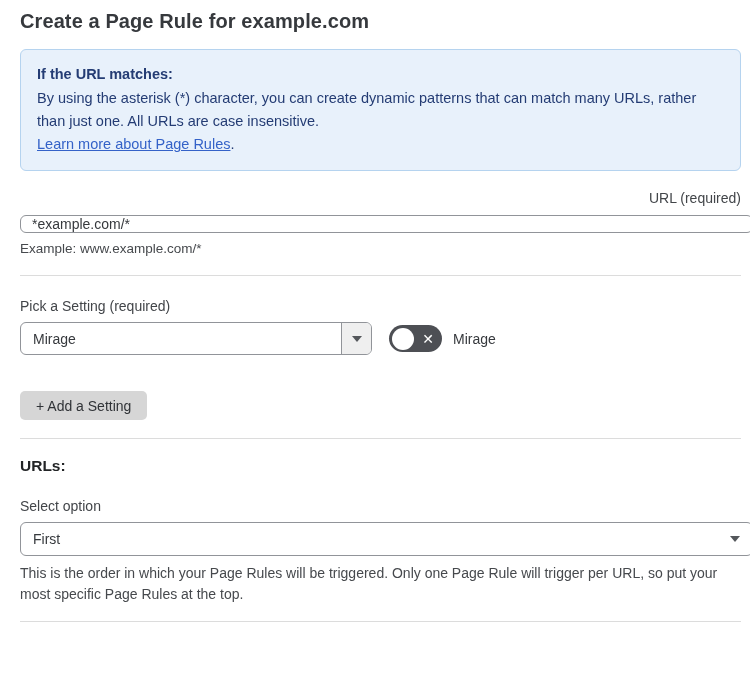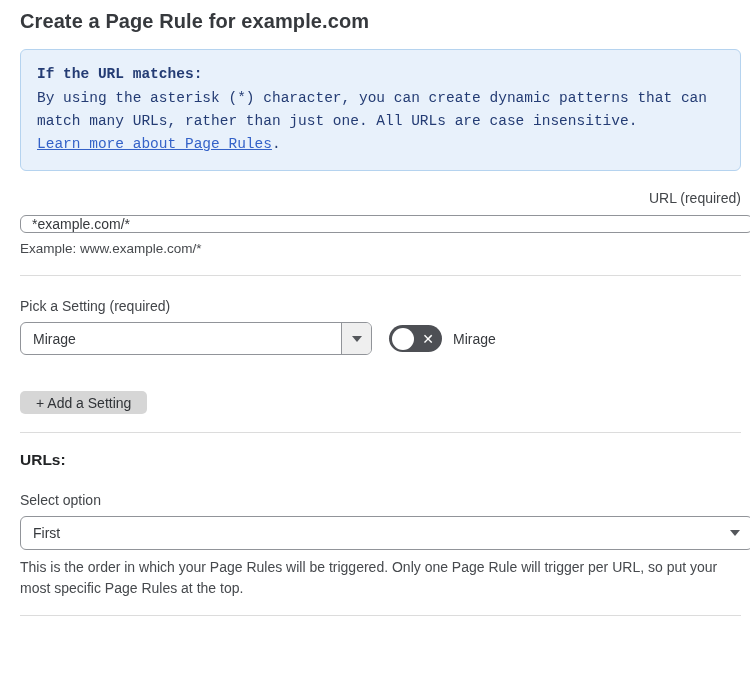--- a/index.html
+++ b/index.html
@@ -25,21 +25,20 @@
   
   .info-box {
     background: #e8f1fb;
     border: 1px solid #b5d3ef;
     border-radius: 6px;
     padding: 13px 16px 14px 16px;
     color: #243c74;
     font-size: 14.5px;
     line-height: 23px;
     margin-bottom: 19px;
-    font-family: Liberation Mono, monospace;
   }
   .info-box .info-heading {
     font-weight: bold;
     margin-bottom: 1px;
   }
   .info-box .info-body { max-width: 670px; }
   .info-link {
     color: #3462c8;
     text-decoration: underline;
     cursor: pointer;
@@ -158,21 +157,21 @@
     justify-content: center;
     border: none;
     border-radius: 5px;
     font-family: "Liberation Sans", "DejaVu Sans", sans-serif;
     font-size: 14px;
     cursor: pointer;
     height: 30px;
     padding: 0 16px;
   }
   .btn-gray { background: #d6d6d6; color: #303337; }
-  .add-setting-btn { height: 23px; }
+  .add-setting-btn { height: 29px; }
 
   
   .select-full {
     width: 733px;
     height: 34px;
     border: 1px solid #919499;
     border-radius: 6px;
     background: #ffffff;
     display: flex;
     align-items: center;

